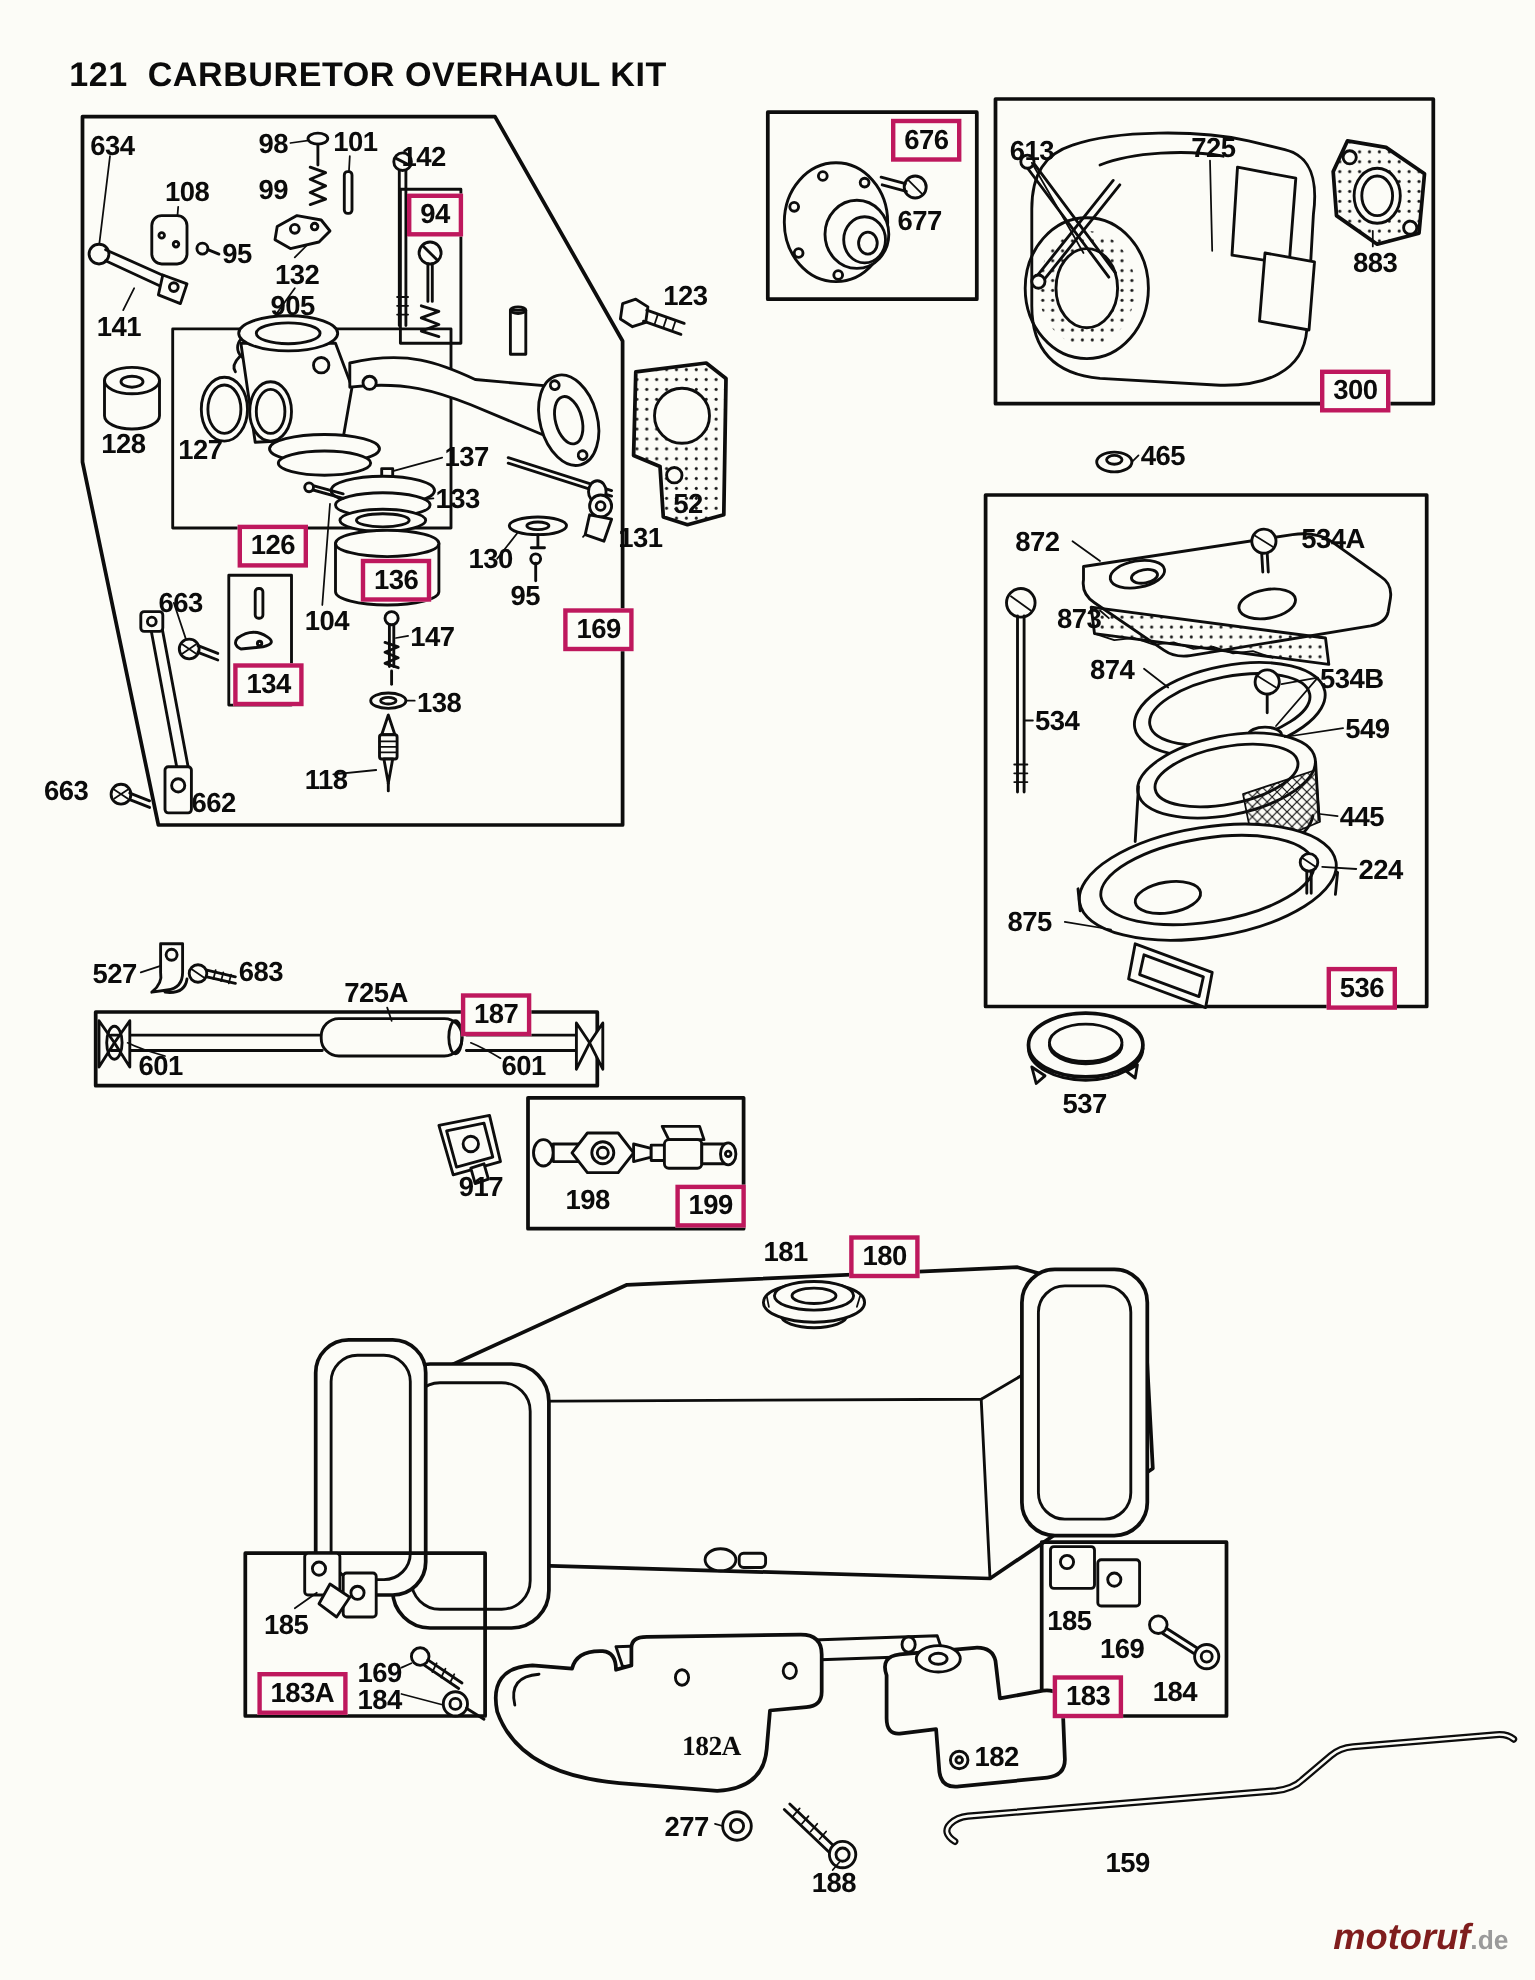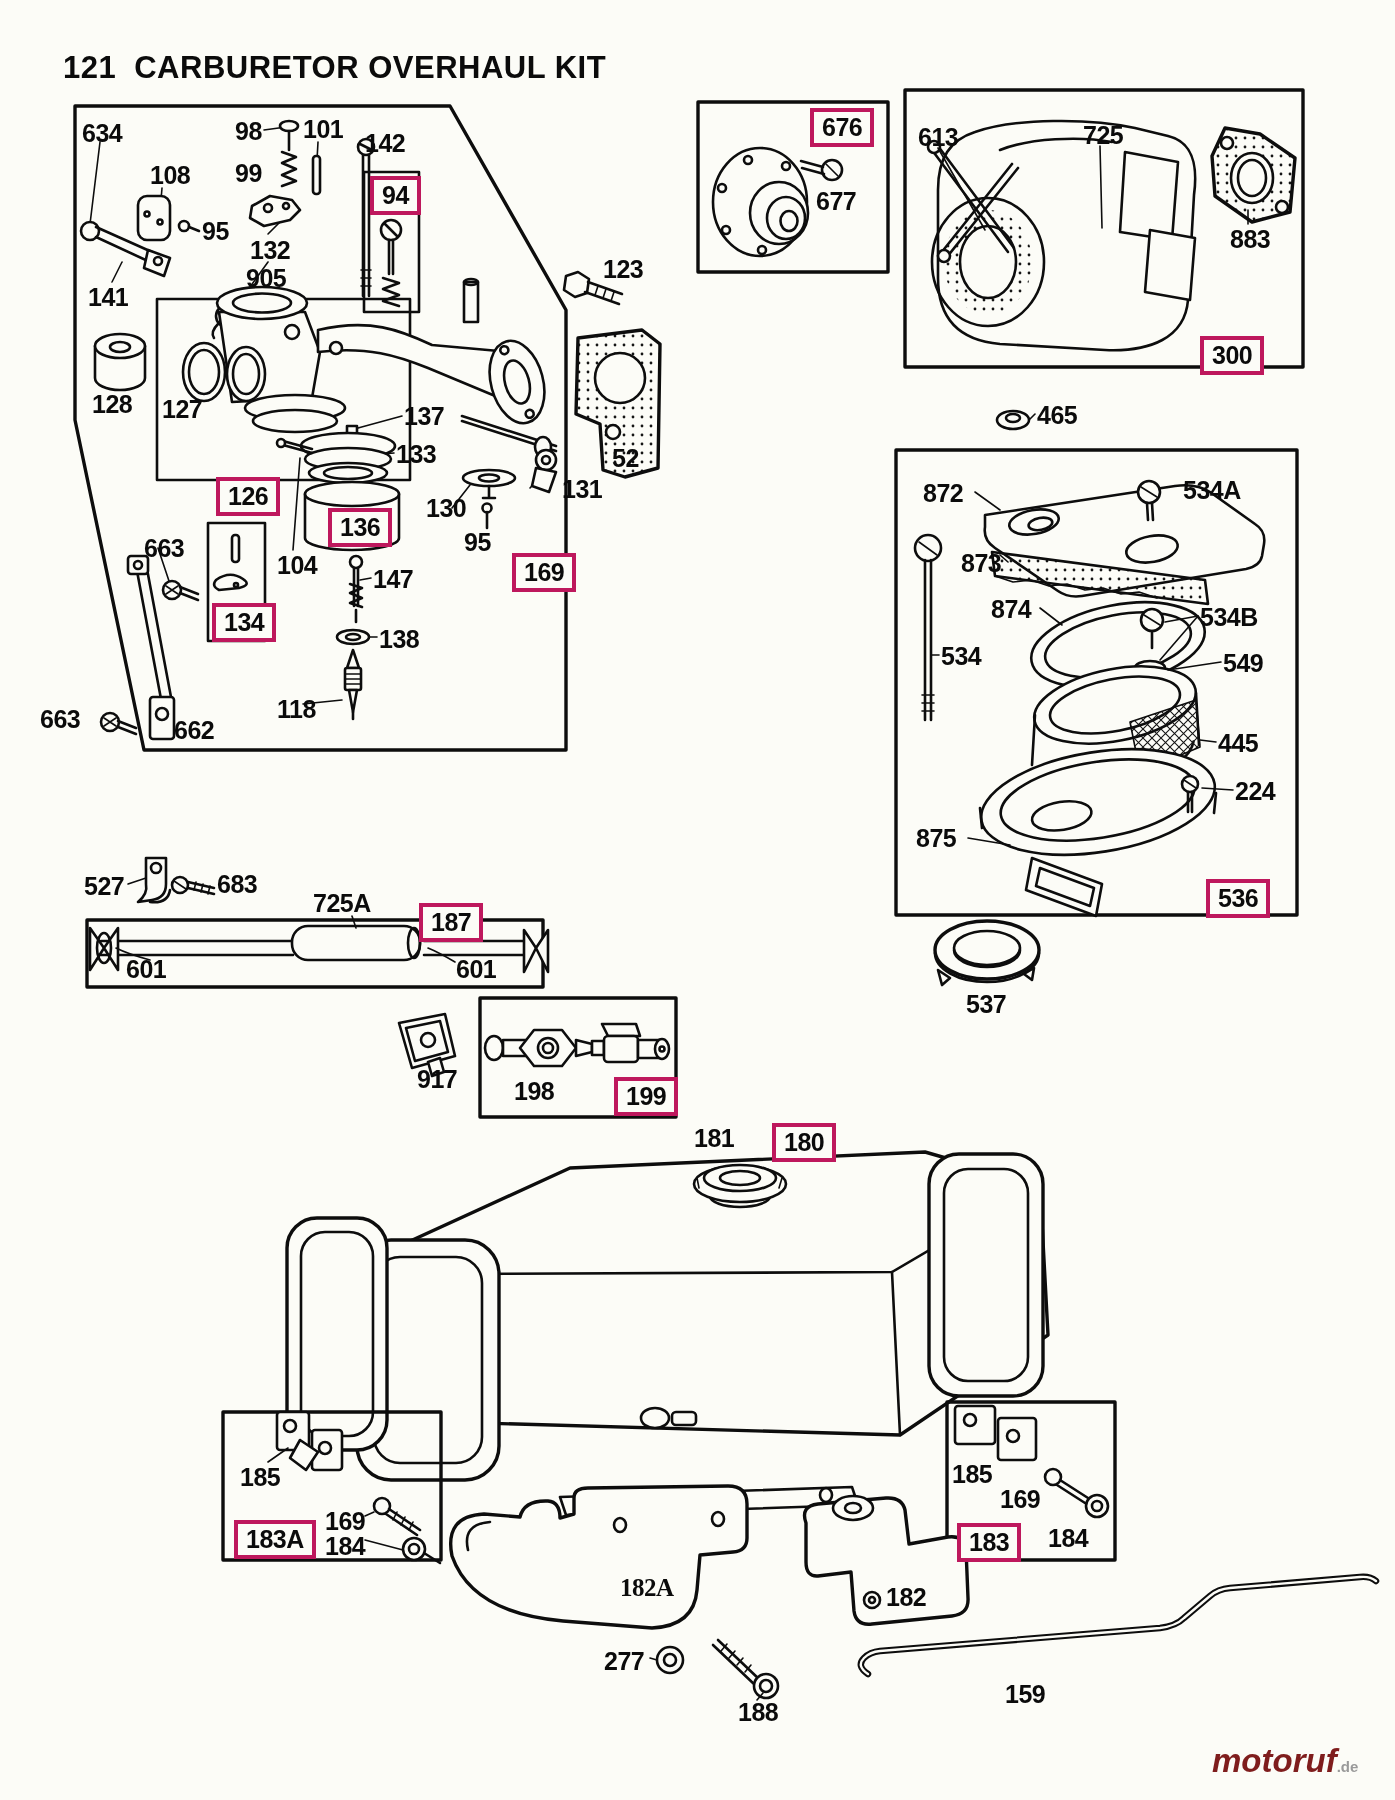--- a/index.html
+++ b/index.html
@@ -14,21 +14,21 @@
   .dots{fill:url(#dots);}
   .mesh{fill:url(#mesh);}
   #title{position:absolute;left:63px;top:50px;font-weight:bold;font-size:31px;color:#0b0b0b;
          letter-spacing:.5px;white-space:nowrap;}
   #title .tt{margin-left:18px;}
   .plbl{position:absolute;font-weight:bold;font-size:25px;line-height:1.05;color:#0b0b0b;
         letter-spacing:-.5px;white-space:nowrap;}
   .plbl.boxed{border:4px solid #be185d;background:#fcfcf7;padding:2px 8px 3px;}
   #wm{position:absolute;left:1212px;top:1742px;font-weight:bold;font-size:33px;font-style:italic;
       white-space:nowrap;}
-  #wm .tld{font-size:15px;font-style:normal;}
+  #wm .tld{font-size:24px;font-style:normal;}
 </style>
 </head>
 <body>
 
 <div id="page">
 
   <div id="title"><span>121</span><span class="tt">CARBURETOR OVERHAUL KIT</span></div>
 
   <svg id="art" width="1395" height="1800" viewBox="0 0 1395 1800">
     <defs>

